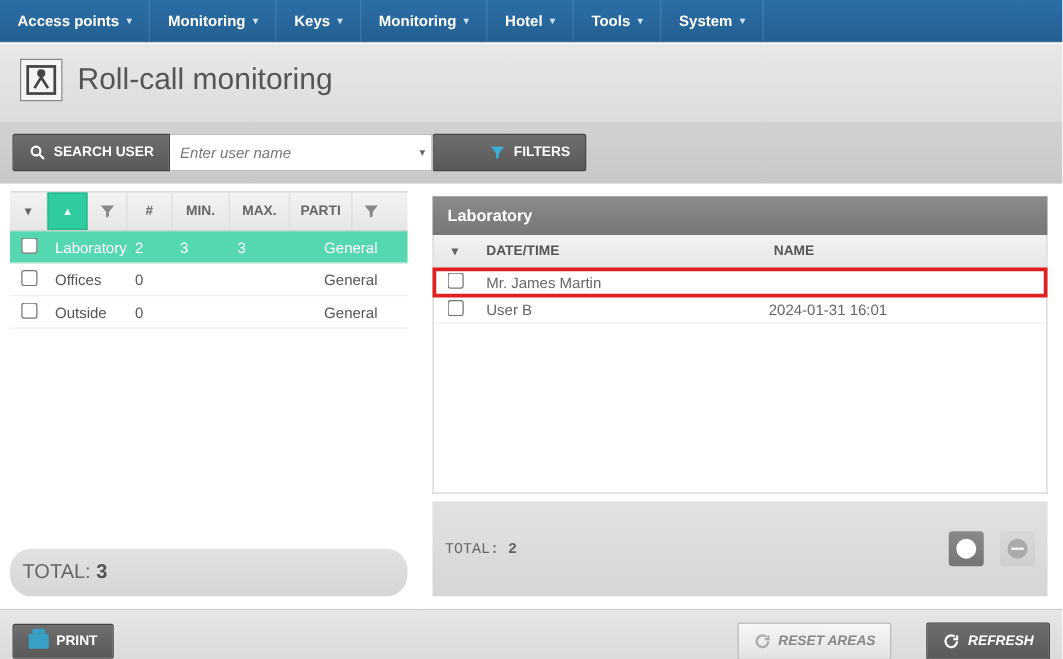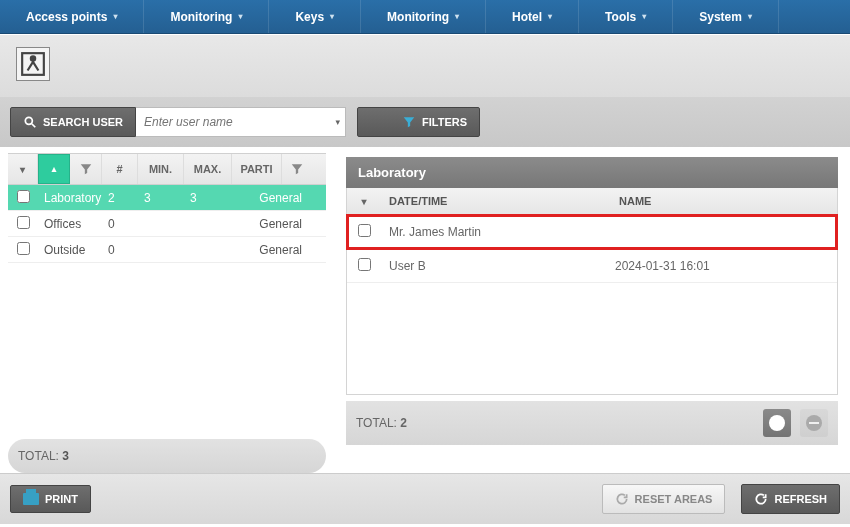--- a/index.html
+++ b/index.html
@@ -1,20 +1,20 @@
 <!DOCTYPE html>
 <html><head>
 <meta charset="utf-8">
 <style>
   * { box-sizing: border-box; margin: 0; padding: 0; }
   body { font-family: Arial, Helvetica, sans-serif; font-size: 12px; background: #fff; color: #333; width: 850px; }
   
   
   .topnav { background: linear-gradient(#2a6fa8, #245f92); display: flex; height: 34px; border-bottom: 1px solid #1a4a73; }
-  .topnav-item { color: #fff; font-weight: bold; font-size: 12px; padding: 0 26px; display: flex; align-items: center; cursor: pointer; border-right: 1px solid rgba(255,255,255,0.12); }
+  .topnav-item { color: #fff; font-weight: bold; font-size: 12px; padding: 0 14px; display: flex; align-items: center; cursor: pointer; border-right: 1px solid rgba(255,255,255,0.12); }
   .topnav-item .caret { margin-left: 6px; font-size: 8px; color: #cfe2f0; }
   
   
   .titlebar { background: linear-gradient(#e8e8e8,#dcdcdc); border-top:1px solid #fff; padding: 12px 16px 16px 16px; display:flex; align-items:center; gap:12px; }
   .titlebar-icon { width:34px; height:34px; border:1px solid #888; display:flex; align-items:center; justify-content:center; background:#f4f4f4; }
   .titlebar-title { font-size: 24px; color:#555; font-weight:400; }
   
   
   .toolbar { background: linear-gradient(#d2d2d2,#c8c8c8); padding:10px 10px; display:flex; align-items:center; }
   .btn { display:inline-flex; align-items:center; gap:6px; background:linear-gradient(#6e6e6e,#595959); color:#fff; font-weight:bold; font-size:11px; padding:7px 12px; border:1px solid #444; border-radius:2px; cursor:pointer; }
@@ -47,52 +47,52 @@
   .lrow.sel { background:#55d8b1; color:#fff; }
   .lc { padding:0 6px; font-size:12px; }
   .lc.chk { width:30px; text-align:center; }
   .lc.name { width:64px; }
   .lc.num { width:36px; text-align:left; }
   .lc.min { width:46px; text-align:left; }
   .lc.max { width:48px; text-align:left; }
   .lc.part { width:76px; text-align:right; }
   .lrow:not(.sel) .lc { color:#555; }
   
-  .totalsbar { background:linear-gradient(#e2e2e2,#d6d6d6); padding:10px 10px; color:#666; font-size:12px; margin-top:6px;border-radius:17px; }
+  .totalsbar { background:linear-gradient(#e2e2e2,#d6d6d6); padding:10px 10px; color:#666; font-size:16px; margin-top:6px;border-radius:17px; }
   .totalsbar b { color:#555; }
   
   
   .panelhead { background:linear-gradient(#8b8b8b,#777); color:#fff; font-weight:bold; padding:8px 12px; font-size:13px; }
   .rhead { background:linear-gradient(#f3f3f3,#e6e6e6); display:flex; align-items:center; border:1px solid #d4d4d4; border-top:none; }
   .rh-cell { padding:7px 8px; font-size:11px; font-weight:bold; color:#555; }
   .rh-cell.chk2 { width:34px; display:flex; justify-content:center; }
   .rh-cell.name2 { width:226px; }
   .rh-cell.date2 { flex:1; }
   
-  .rrow { display:flex; align-items:center; height:34px; border-bottom:1px solid #eee; }
+  .rrow { display:flex; align-items:center; height:22px; border-bottom:1px solid #eee; }
   .rc { padding:0 8px; color:#666; font-size:12px; }
   .rc.chk2 { width:34px; text-align:center; }
   .rc.name2 { width:226px; }
   .rc.date2 { flex:1; }
   .rrow.hl { outline:3px solid #e02020; outline-offset:-2px; }
   
   .rightlist { border:1px solid #d4d4d4; border-top:none; min-height:180px; background:#fff; }
   
-  .righttotals { background:linear-gradient(#e2e2e2,#d6d6d6); padding:8px 10px; color:#666; font-size:12px; display:flex; align-items:center; justify-content:space-between; margin-top:6px; }
+  .righttotals { background:linear-gradient(#e2e2e2,#d6d6d6); padding:24px 10px; color:#666; font-size:12px; display:flex; align-items:center; justify-content:space-between; margin-top:6px;font-family:Liberation Mono, monospace; }
   .circlebtn { width:28px; height:28px; border-radius:3px; background:linear-gradient(#8a8a8a,#747474); display:inline-flex; align-items:center; justify-content:center; color:#fff; margin-left:6px; cursor:pointer; }
   .circlebtn.disabled { background:linear-gradient(#d8d8d8,#cfcfcf); color:#aaa; cursor:default; }
   .circ { width:16px; height:16px; border-radius:50%; background:currentColor; position:relative; }
   .circ.plus::before, .circ.plus::after { content:""; position:absolute; background:#7a7a7a; }
   .circ.plus::before { left:7px; top:3px; width:2px; height:10px; background:#fff; }
   .circ.plus::after { top:7px; left:3px; height:2px; width:10px; background:#fff; }
   .circ.minus::after { content:""; position:absolute; top:7px; left:3px; height:2px; width:10px; background:#efefef; }
   
   
   .footer { background:linear-gradient(#e6e6e6,#d8d8d8); padding:10px; display:flex; justify-content:space-between; align-items:center; border-top:1px solid #ccc; }
-  .footer .right { display:flex; gap:16px; }
+  .footer .right { display:flex; gap:28px;font-style:italic; }
   
   input[type=checkbox]{ width:13px; height:13px; }
   
   
   .isvg { width:14px; height:14px; display:inline-block; }
   .isvg.lg { width:26px; height:26px; }
   
   .printicon { width:16px; height:12px; background:#37a0c4; position:relative; border-radius:1px; }
   .printicon::before { content:""; position:absolute; top:-4px; left:3px; width:10px; height:4px; background:#37a0c4; }
   
@@ -132,37 +132,38 @@
 </div>
 
 <div class="titlebar">
   <div class="titlebar-icon">
     <svg class="isvg lg" viewBox="0 0 24 24" fill="none" stroke="#444" stroke-width="2">
       <rect x="2" y="2" width="20" height="20"></rect>
         <path d="M7 18 L12 10 L17 18"></path>
         <circle cx="12" cy="7" r="2" fill="#444"></circle>
     </svg>
   </div>
+  <div class="titlebar-title">Roll-call monitoring</div>
 </div>
 
 <div class="toolbar">
   <div class="searchwrap">
     <div class="btn">
       <svg class="isvg" viewBox="0 0 24 24" fill="none" stroke="#fff" stroke-width="3">
           <circle cx="10" cy="10" r="6"></circle>
           <path d="M15 15 L21 21"></path>
         </svg>
       <span>SEARCH USER</span>
     </div>
     <div class="searchcombo">
       <input class="searchinput" placeholder="Enter user name" style="">
       <span class="dd">▾</span>
     </div>
   </div>
-  <div class="btn" style="margin-left:11px;padding-left:44px;">
+  <div class="btn" style="margin-left:0;padding-left:44px;">
     <svg class="isvg" viewBox="0 0 24 24" fill="#3aaed6">
         <path d="M3 4h18l-7 9v6l-4 2v-8z"></path>
       </svg>
     <span>FILTERS</span>
   </div>
 </div>
 
 <div class="main">
 
   <div class="leftpane">

